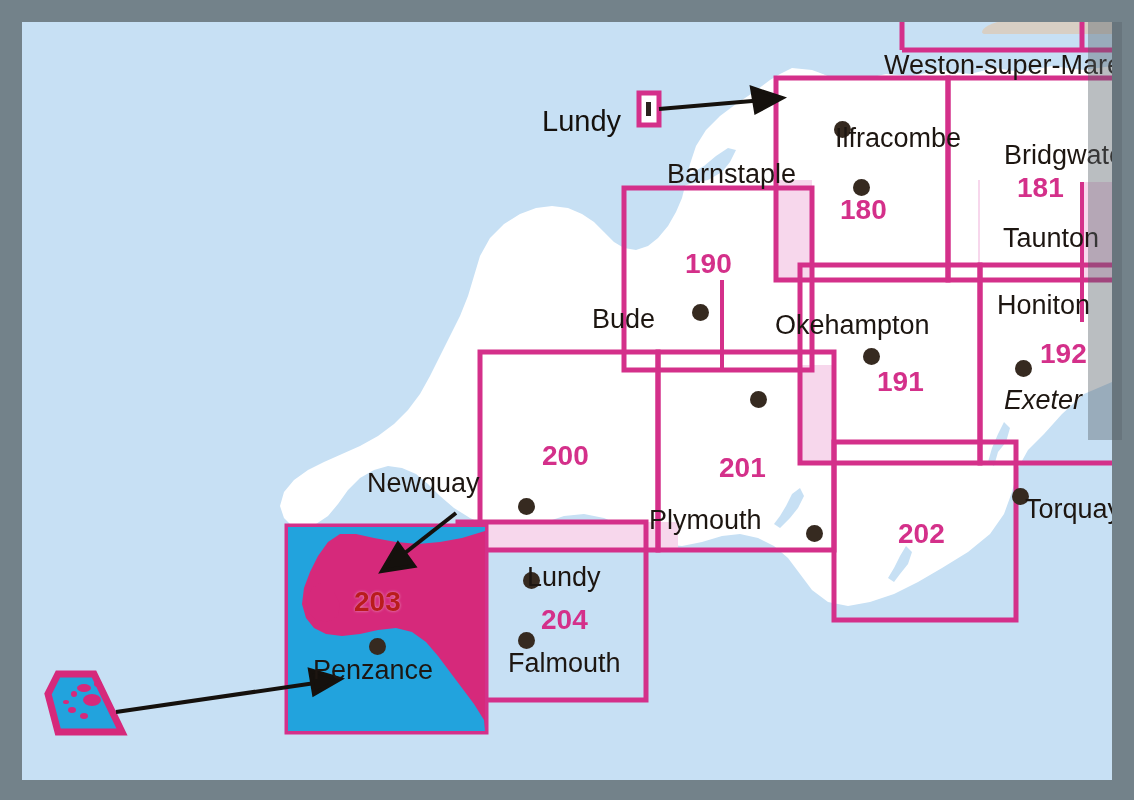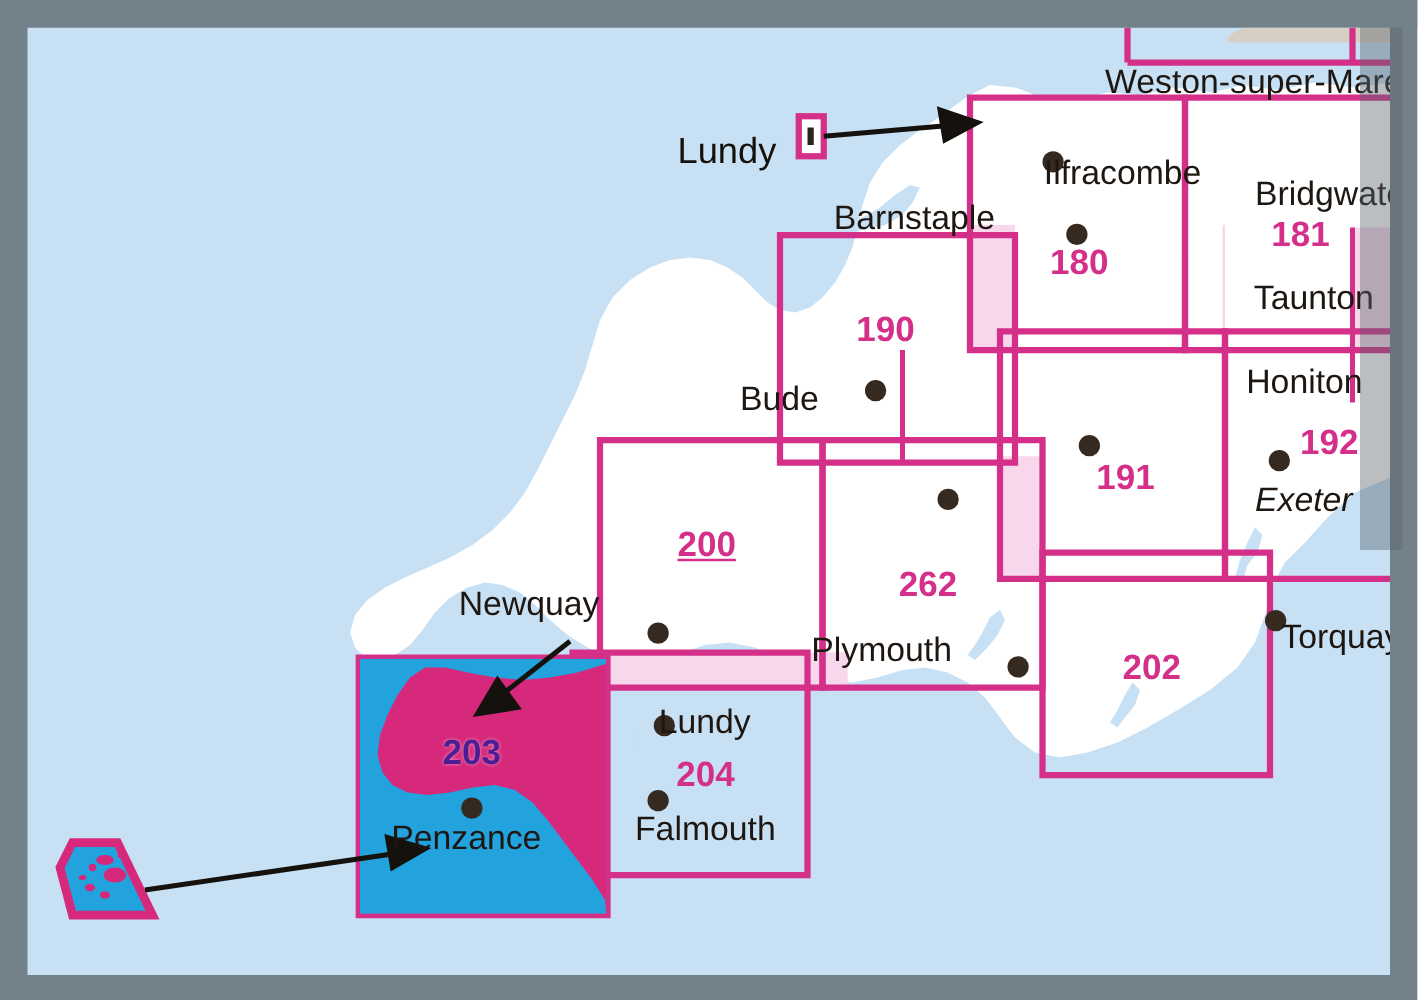--- a/index.html
+++ b/index.html
@@ -39,21 +39,21 @@
   .sheet-num {
     position: absolute;
     color: #d4308a;
     font-weight: bold;
     font-size: 28px;
     letter-spacing: 0px;
     white-space: nowrap;
     line-height: 1;
   }
   .sheet-num.hl {
-    color: #4c1d95;
+    color: #b91c1c;
     text-shadow: 0 0 3px rgba(255,255,255,.55);
   }
   
   .town-label {
     position: absolute;
     color: #1d1611;
     font-size: 27px;
     white-space: nowrap;
     line-height: 1;
   }
@@ -238,22 +238,22 @@
           <polygon points="360,549 392,544 376,522"></polygon>
         </g>
       </g>
     </svg>
 
     <div class="sheet-num" style="left:818px; top:174px;">180</div>
     <div class="sheet-num" style="left:995px; top:152px;">181</div>
     <div class="sheet-num" style="left:663px; top:228px;">190</div>
     <div class="sheet-num" style="left:855px; top:346px;">191</div>
     <div class="sheet-num" style="left:1018px; top:318px;">192</div>
-    <div class="sheet-num" style="left:520px; top:400px;text-decoration:underline;">200</div>
-    <div class="sheet-num" style="left:697px; top:432px;">262</div>
+    <div class="sheet-num" style="left:520px; top:420px;">200</div>
+    <div class="sheet-num" style="left:697px; top:432px;">201</div>
     <div class="sheet-num" style="left:876px; top:498px;">202</div>
     <div class="sheet-num hl" style="left:332px; top:566px;">203</div>
     <div class="sheet-num" style="left:519px; top:584px;">204</div>
 
     <div class="town-label" style="left:862px; top:30px;">Weston-super-Mare</div>
 
     <div class="town-dot" style="left:812px; top:99px;"></div>
     <div class="town-label" style="left:813px; top:103px;">Ilfracombe</div>
 
     <div class="town-label" style="left:982px; top:120px;">Bridgwater</div>
@@ -262,20 +262,21 @@
     <div class="town-label" style="left:645px; top:139px;">Barnstaple</div>
 
     <div class="town-label" style="left:981px; top:203px;">Taunton</div>
 
     <div class="town-label" style="left:975px; top:270px;">Honiton</div>
 
     <div class="town-dot" style="left:670px; top:282px;"></div>
     <div class="town-label" style="left:570px; top:284px;">Bude</div>
 
     <div class="town-dot" style="left:841px; top:326px;"></div>
+    <div class="town-label" style="left:753px; top:290px;">Okehampton</div>
 
     <div class="town-dot" style="left:993px; top:338px;"></div>
     <div class="town-label" style="left:982px; top:365px;font-style:italic;">Exeter</div>
 
     <div class="town-dot" style="left:728px; top:369px;"></div>
 
     <div class="town-dot" style="left:496px; top:476px;"></div>
     <div class="town-label" style="left:345px; top:448px;">Newquay</div>
 
     <div class="town-dot" style="left:990px; top:466px;"></div>

